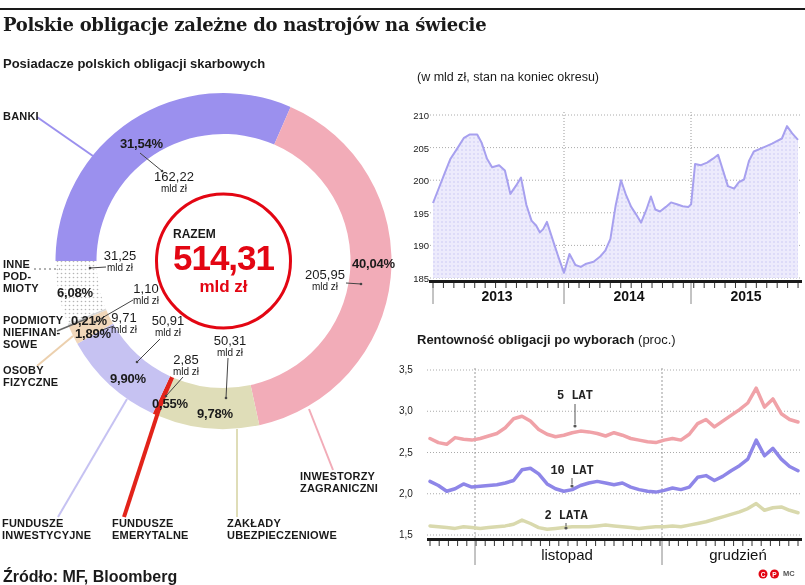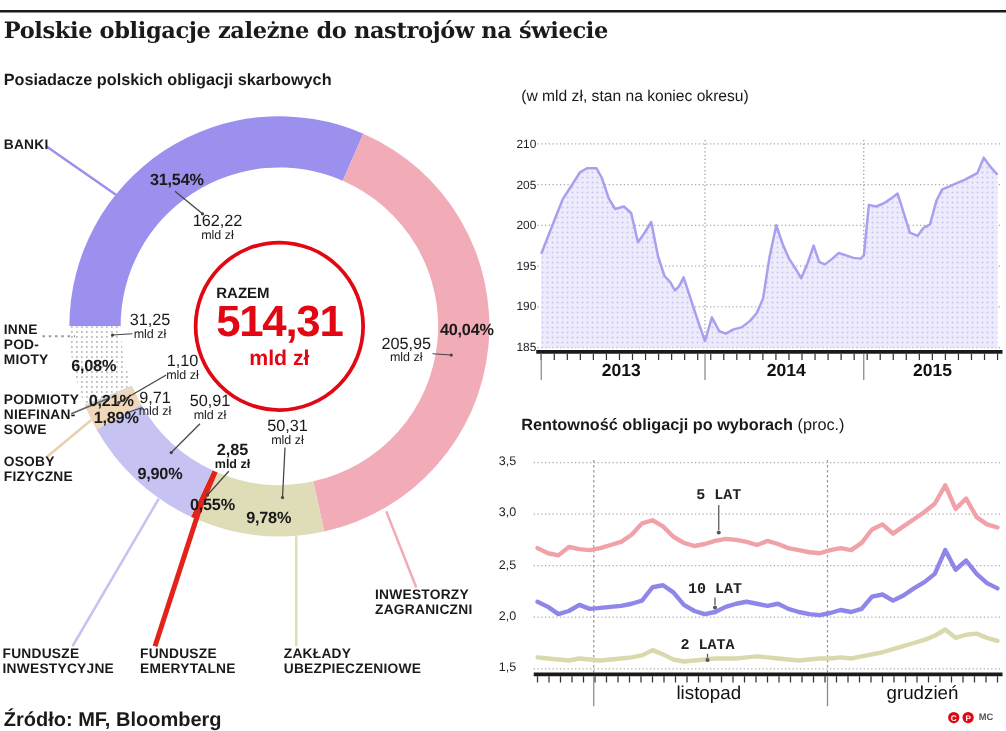--- a/index.html
+++ b/index.html
@@ -229,21 +229,21 @@
     <span class="unit">mld zł</span>
   </div>
   <div class="val" style="left:295px;top:268px;">
     <span>205,95</span>
     <span class="unit">mld zł</span>
   </div>
   <div class="val" style="left:200px;top:334px;">
     <span>50,31</span>
     <span class="unit">mld zł</span>
   </div>
-  <div class="val" style="left:156px;top:353px;font-weight:bold;">
+  <div class="val" style="left:156px;top:353px;">
     <span>2,85</span>
     <span class="unit">mld zł</span>
   </div>
   <div class="val" style="left:138px;top:314px;">
     <span>50,91</span>
     <span class="unit">mld zł</span>
   </div>
   <div class="val" style="left:94px;top:311px;">
     <span>9,71</span>
     <span class="unit">mld zł</span>

